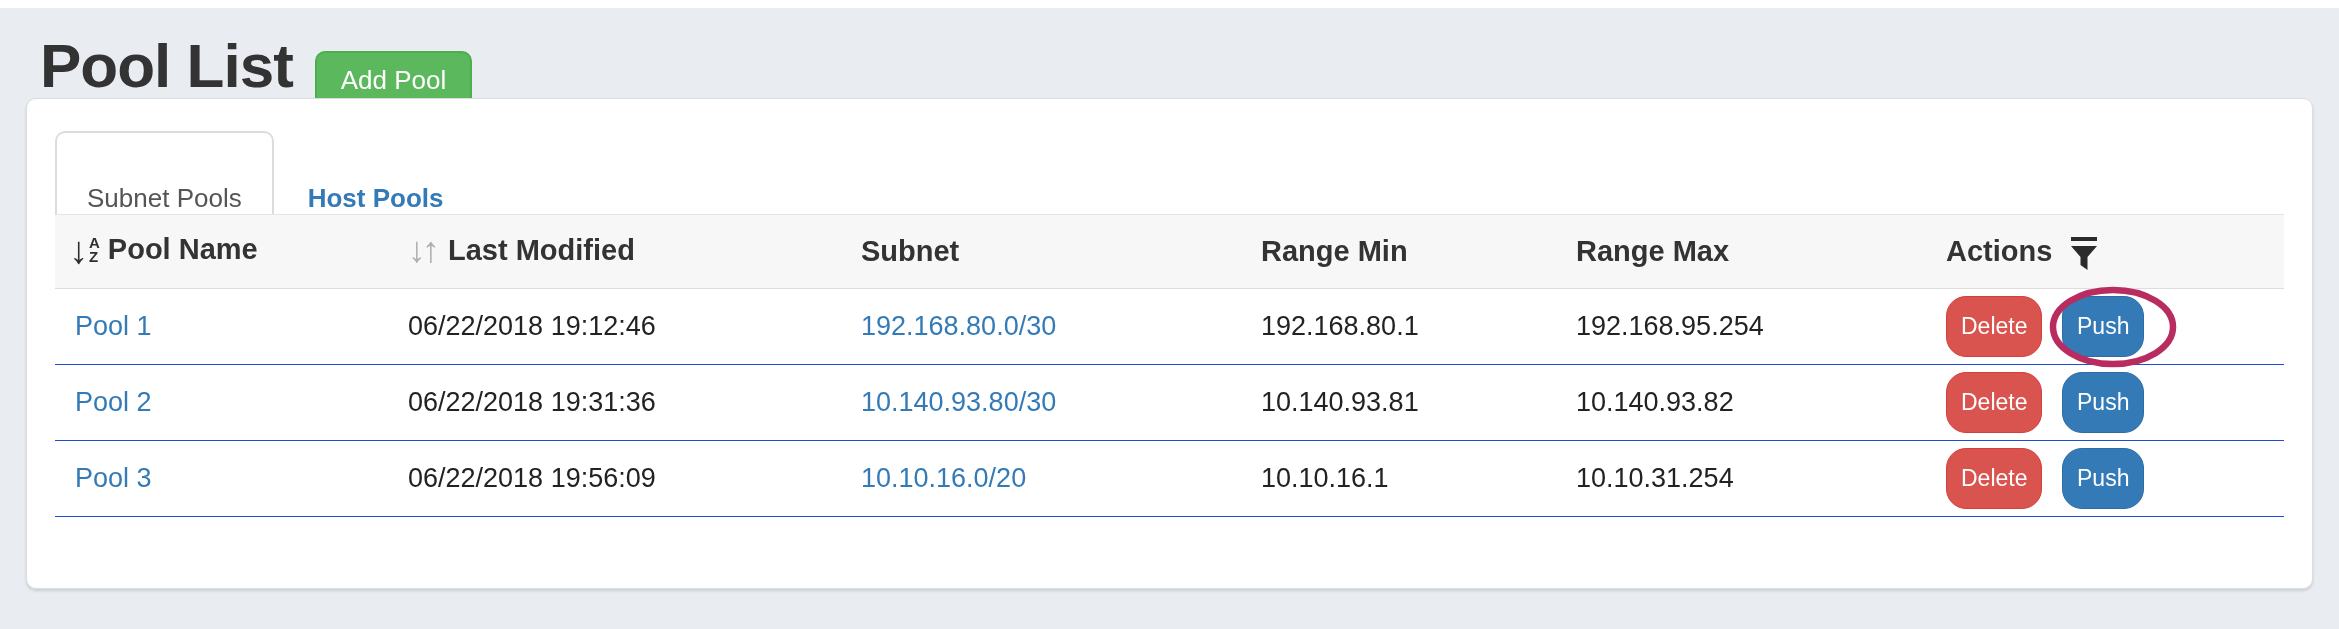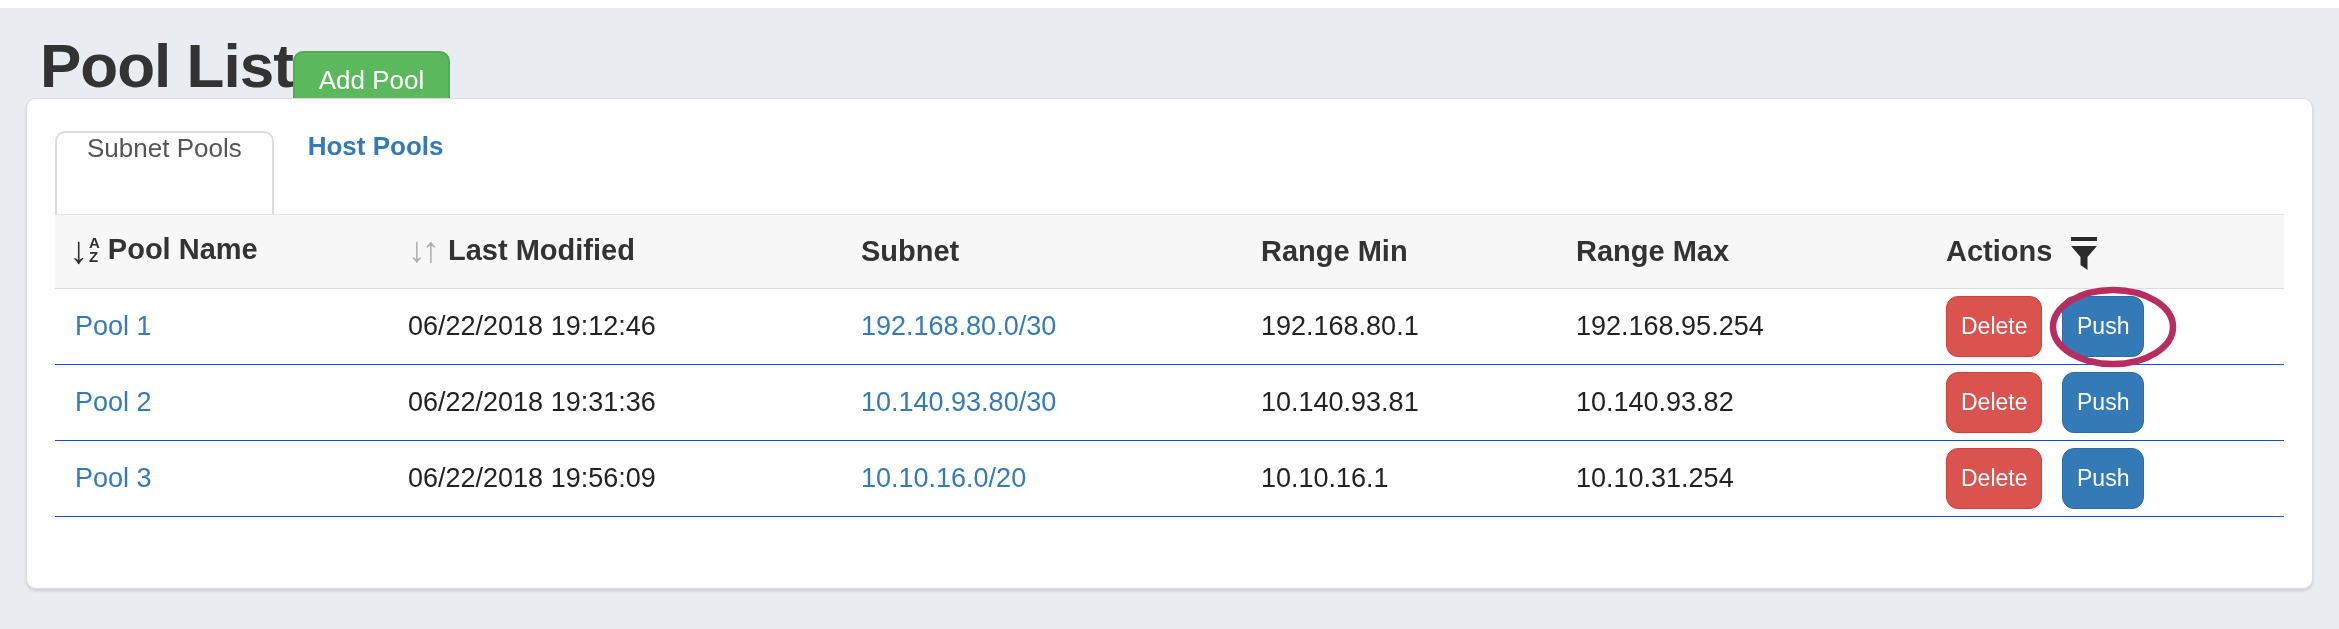--- a/index.html
+++ b/index.html
@@ -9,21 +9,21 @@
     font-family: "Liberation Sans", "DejaVu Sans", sans-serif;
     overflow: hidden;
   }
   .top-strip {
     position: absolute; left: 0; top: 0;
     width: 2339px; height: 8px; background: #ffffff;
   }
   
   .page-header {
     position: absolute; left: 40px; top: 22px;
-    display: flex; align-items: center; 
+    display: flex; align-items: center; gap: 22px;
   }
   .page-title {
     font-size: 62px; font-weight: 700; color: #333333;
     letter-spacing: -1px; line-height: 1.0;
   }
   .btn { display: inline-block; text-align: center; cursor: pointer;
     border-radius: 9px; white-space: nowrap; }
   .btn-add {
     background: #5cb85c; border: 2px solid #4cae4c; color: #ffffff;
     font-size: 26px; padding: 12px 24px; border-radius: 10px; margin-top: 29px;
@@ -35,21 +35,21 @@
     background: #ffffff;
     border: 1px solid #d9dee3;
     border-radius: 10px;
     box-shadow: 0 2px 3px rgba(0,0,0,0.13);
     padding: 32px 28px 0 28px;
   }
   
   .tabs { display: flex; align-items: flex-end; height: 83px; }
   .tab {
     font-size: 26px; height: 83px;
-    display: flex; align-items: flex-start;
+    display: flex; align-items: flex-end;
     padding: 0 30px; cursor: pointer;
   }
   .tab.active {
     background: #ffffff;
     border: 2px solid #dcdcdc; border-bottom: none;
     border-radius: 10px 10px 0 0;
     color: #555555;
   }
   .tab.inactive { color: #337ab7; margin-left: 4px; font-weight: bold; }
   
@@ -75,21 +75,21 @@
   .sort-alpha .arrow { font-size: 38px; font-weight: 600; line-height: 0.8; }
   .sort-alpha .letters { display: inline-flex; flex-direction: column; margin-left: 1px; }
   .sort-alpha .letters span { font-size: 15px; font-weight: 700; line-height: 0.95; }
   .sort-both { color: #aeaeae; font-size: 36px; font-weight: 600;
     letter-spacing: -4px; line-height: 0.8; margin-right: 4px; }
   .filter-icon { margin-left: 10px; position: relative; top: 2px; }
   
   .actions-cell { white-space: nowrap; }
   .btn-action {
     font-size: 23px; color: #ffffff; padding: 16px 14px;
-    border-radius: 12px; display: inline-block;
+    border-radius: 20px; display: inline-block;
   }
   .btn-delete { background: #d9534f; border: 1px solid #d43f3a; }
   .btn-push   { background: #337ab7; border: 1px solid #2e6da4; }
   .push-wrap { position: relative; display: inline-block; margin-left: 12px; }
   .annotation-svg {
     position: absolute; left: 50%; top: 50%;
     transform: translate(-50%, -50%) translateX(10px);
     pointer-events: none; overflow: visible;
   }
 </style>

